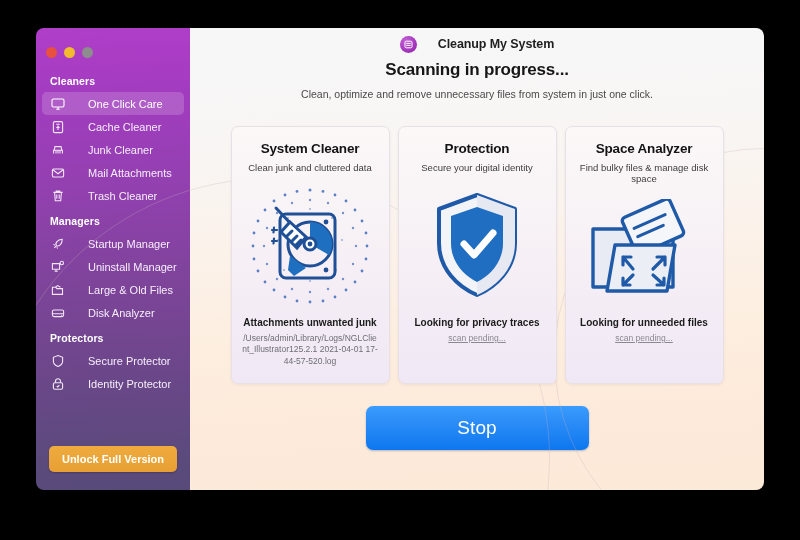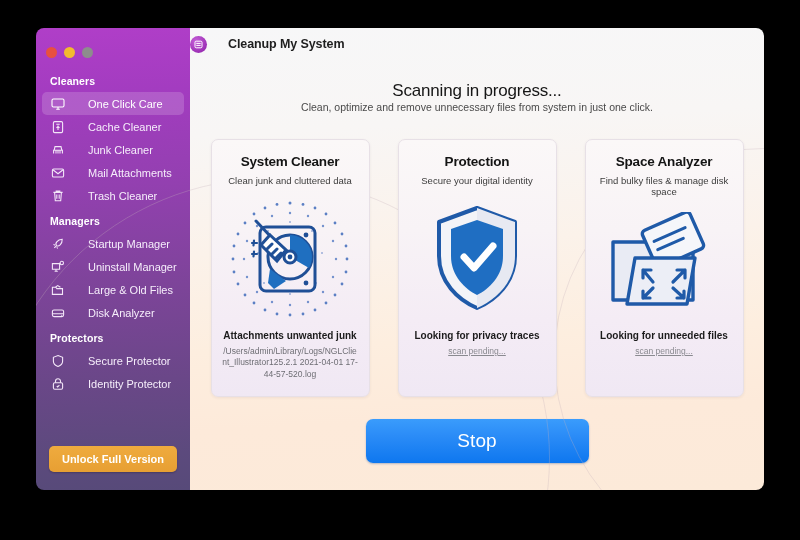--- a/index.html
+++ b/index.html
@@ -111,54 +111,53 @@
     position: relative;
     display: flex;
     flex-direction: column;
     align-items: center;
   }
 
   .titlebar {
     height: 32px;
     display: flex;
     align-items: center;
-    justify-content: flex-start;
+    justify-content: center;
     gap: 21px;
     width: 100%;
   }
   .app-logo {
     width: 17px; height: 17px;
     border-radius: 50%;
     background: radial-gradient(circle at 35% 30%, #c55fd8 0%, #9c2fb5 72%, #8a2aa2 100%);
     display: flex; align-items: center; justify-content: center;
   }
   .app-title {
     font-size: 12.5px;
     font-weight: bold;
     color: #1e1e1e;
     letter-spacing: -0.1px;
   }
 
   .heading {
     font-size: 17px;
-    font-weight: normal;
+    font-weight: bold;
     color: #161616;
-    margin-top: 21px;
     letter-spacing: -0.2px;
   }
   .subheading {
     font-size: 10.5px;
     color: #4a4a4a;
-    margin-top: 0;
+    margin-top: 8px;
   }
 
   
   .cards {
     display: flex;
-    gap: 28px;
+    gap: 8px;
     margin-top: 26px;
   }
   .card {
     width: 159px;
     height: 258px;
     border-radius: 7px;
     border: 1px solid #e7e0e6;
     background: linear-gradient(180deg,
         #fbf8f8 0%,
         #f8f3f6 35%,

